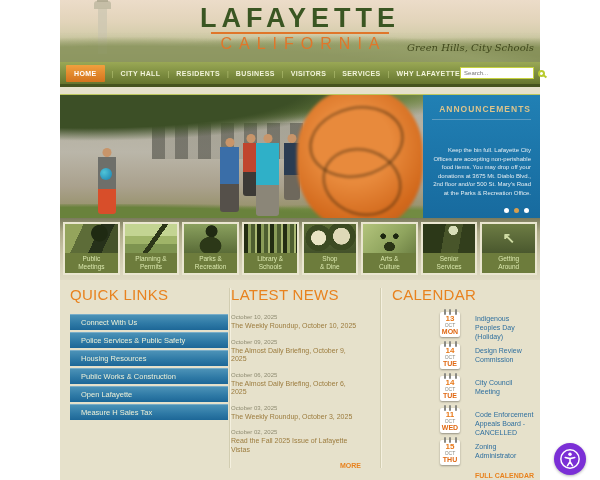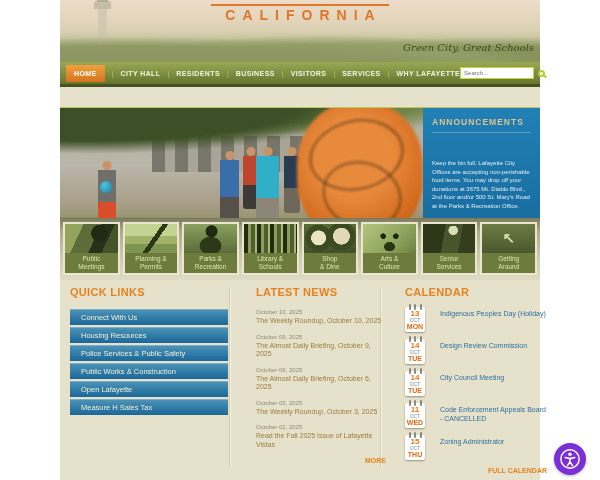--- a/index.html
+++ b/index.html
@@ -14,41 +14,41 @@
     background:radial-gradient(ellipse at 15% 130%, #87925a 0 45%, transparent 62%),
                radial-gradient(ellipse at 55% 150%, #8d9960 0 50%, transparent 66%),
                radial-gradient(ellipse at 90% 140%, #7e8a50 0 45%, transparent 62%),
                linear-gradient(180deg, transparent, #a3a878); opacity:.85; }
   .tower { position:absolute; left:38px; top:8px; width:9px; height:46px; background:rgba(205,199,178,.85); opacity:.9; }
   .tower::before { content:""; position:absolute; left:-4px; top:-7px; width:17px; height:8px; background:rgba(190,184,160,.9); border-radius:3px 3px 0 0; }
   .tower::after { content:""; position:absolute; left:-1px; top:-11px; width:11px; height:5px; background:rgba(170,165,140,.9); border-radius:50% 50% 0 0; }
   .title-block { position:absolute; left:50%; top:4px; transform:translateX(-50%); text-align:center; }
   .site-title { font-size:27px; font-weight:bold; letter-spacing:5px; color:#3a5622; line-height:28px; white-space:nowrap; }
   .title-rule { width:178px; height:2px; background:#e0762a; margin:0 auto 1px auto; }
-  .site-subtitle { font-size:14px; font-weight:bold; letter-spacing:7px; color:#e0762a; padding-left:7px; white-space:nowrap; }
+  .site-subtitle { font-size:16px; font-weight:normal; letter-spacing:7px; color:#e0762a; padding-left:7px; white-space:nowrap; }
   .tagline { position:absolute; right:6px; top:42px; font-family:"DejaVu Serif", serif; font-style:italic; font-size:10px; color:#41491d; }
 
   
   .navbar { position:absolute; left:0; top:62px; width:480px; height:25px;
     background:linear-gradient(180deg,#9aa855 0%,#7f8f42 50%,#66752e 100%);
     border-bottom:3px solid #46531e; display:flex; align-items:center; padding:0 6px; }
   .nav-home { background:linear-gradient(180deg,#f0a03e,#d4731d); color:#fff; font-size:7px; font-weight:bold;
     letter-spacing:.4px; padding:5px 8px; border-radius:1px; cursor:pointer; }
   .nav-link { color:#f2f4da; font-size:7px; font-weight:bold; letter-spacing:.4px; cursor:pointer; white-space:nowrap; }
   .nav-sep { color:#b4c176; font-size:7px; margin:0 7px; }
   .nav-sep::after { content:"|"; }
   .nav-spacer { flex:1; }
   .search-box { display:flex; align-items:center; }
   .search-input { width:74px; height:12px; font-size:6px; color:#777; padding:1px 3px;
     border:1px solid #c6d23e; background:#fff; outline:none; font-family:"Liberation Sans", sans-serif; }
   .mag { position:relative; width:7px; height:7px; border:2px solid #b9cb30; border-radius:50%; margin-left:4px; cursor:pointer; }
   .mag::after { content:""; position:absolute; width:5px; height:2px; background:#b9cb30; right:-4px; bottom:-2px; transform:rotate(40deg); }
 
   
-  .hero { position:absolute; left:0; top:107px; width:480px; height:128px; border-top:1px solid #bcc75e; display:flex; }
+  .hero { position:absolute; left:0; top:94px; width:480px; height:128px; border-top:1px solid #bcc75e; display:flex;text-align:right; }
   .photo { position:relative; width:363px; height:127px; overflow:hidden;
     background:linear-gradient(180deg,#93a468 0%,#b2ae9e 12%,#bab6a9 45%,#aaa18d 72%,#97926b 90%,#879454 100%); }
   .foliage { position:absolute; left:0; top:0; width:100%; height:55px;
     background:radial-gradient(ellipse at 8% -10%, #3c4f26 0 45%, transparent 60%),
                radial-gradient(ellipse at 38% -20%, #5a6e38 0 35%, transparent 50%),
                radial-gradient(ellipse at 72% -30%, #6f8446 0 30%, transparent 45%); }
   .windows { position:absolute; left:92px; top:28px; width:186px; height:36px; opacity:.65;
     background:repeating-linear-gradient(90deg,#55554c 0 13px,#a09d90 13px 23px); }
   .grass { position:absolute; left:0; bottom:0; width:100%; height:18px;
     background:radial-gradient(ellipse at 10% 120%, #69823c 0 60%, transparent 75%),
@@ -98,38 +98,38 @@
         linear-gradient(135deg,#b3c47c,#8fa45e 60%,#6d8044); }
   .t7 { background:radial-gradient(circle at 58% 22%, #d8dfb8 0 12%, transparent 13%),
         linear-gradient(100deg,#2c3818 0 40%,#48552a 40% 70%,#323e1c 70%); }
   .t8 { background:linear-gradient(180deg,#6d7c44,#4a582e); }
   .t8::after { content:"↖"; position:absolute; left:50%; top:50%; transform:translate(-50%,-55%);
     color:#cfdca4; font-size:15px; font-weight:bold; }
 
   
   .content { position:absolute; left:0; top:280px; width:480px; height:200px; background:#e6e1cb; }
   .vdiv { position:absolute; top:8px; bottom:12px; width:1px; background:#f4f0df; box-shadow:-1px 0 0 #d2cdb1; }
-  .col-header { font-size:11px; font-weight:bold; color:#e8821e; letter-spacing:.3px; }
+  .col-header { font-size:15px; font-weight:normal; color:#e8821e; letter-spacing:.3px; }
 
   .quicklinks { position:absolute; left:10px; top:6px; width:158px; }
   .ql-list { margin-top:11px; }
   .ql-btn { height:16px; margin-bottom:2px; padding-left:11px; display:flex; align-items:center;
     background:linear-gradient(180deg,#4c92b7 0%,#2f7aa6 55%,#1d6797 100%);
     border-top:1px solid #79adc8; color:#edf0d8; font-size:7.5px; cursor:pointer; }
 
-  .news { position:absolute; left:196px; top:6px; width:130px; }
+  .news { position:absolute; left:171px; top:6px; width:130px; }
   .news-list { margin-top:11px; }
   .news-item { margin-bottom:8px; }
   .news-date { font-size:6px; color:#8f8c72; }
   .news-link { font-size:7px; color:#9c7c3e; margin-top:2px; cursor:pointer; line-height:8.5px; }
   .more-link { text-align:right; font-size:7px; font-weight:bold; color:#e8821e; cursor:pointer; margin-top:4px; }
 
-  .calendar { position:absolute; left:345px; top:6px; width:142px; }
+  .calendar { position:absolute; left:332px; top:6px; width:142px; }
   .cal-list { margin-top:7px; }
-  .cal-item { display:flex; gap:15px; margin-bottom:6px; height:26px; align-items:flex-start; }
+  .cal-item { display:flex; gap:15px; margin-bottom:6px; height:26px; align-items:flex-start;margin-left:48px; }
   .cal-icon { position:relative; width:20px; height:25px; background:#fff; border-radius:2px;
     box-shadow:0 1px 2px rgba(0,0,0,.35); text-align:center; padding-top:1px; flex-shrink:0; margin-top:2px; }
   .rings { position:absolute; top:-3px; left:0; width:100%; display:flex; justify-content:space-evenly; }
   .ring { width:2px; height:6px; background:#8a8a84; border-radius:1px; }
   .cal-day { font-size:8px; line-height:8px; font-weight:bold; color:#e87818; margin-top:2px; }
   .cal-month { font-size:5px; line-height:5px; color:#8a8a80; }
   .cal-weekday { font-size:7px; line-height:8px; font-weight:bold; color:#e06812; }
   .cal-link { font-size:7px; line-height:9px; color:#2f6f9e; cursor:pointer; padding-top:4px; }
   .full-link { text-align:right; font-size:7px; font-weight:bold; color:#e8821e; cursor:pointer; margin-top:8px; }
 
@@ -141,24 +141,25 @@
 </head>
 <body>
 
 <div class="page">
   <div class="site">
 
     <div class="banner">
       <div class="tower"></div>
       <div class="banner-hills"></div>
       <div class="title-block">
+        <div class="site-title">LAFAYETTE</div>
         <div class="title-rule"></div>
         <div class="site-subtitle">CALIFORNIA</div>
       </div>
-      <div class="tagline">Green City, Great Schools</div>
+      <div class="tagline">Green Hills, City Schools</div>
     </div>
 
     <div class="navbar">
       <a class="nav-home">HOME</a>
       <span class="nav-sep"></span>
       <a class="nav-link">CITY HALL</a>
       <span class="nav-sep"></span>
       <a class="nav-link">RESIDENTS</a>
       <span class="nav-sep"></span>
       <a class="nav-link">BUSINESS</a>
@@ -263,22 +264,22 @@
     </div>
 
     <div class="content">
       <div class="vdiv" style="left:170px;"></div>
       <div class="vdiv" style="left:321px;"></div>
 
       <div class="quicklinks">
         <div class="col-header">QUICK LINKS</div>
         <div class="ql-list">
           <div class="ql-btn">Connect With Us</div>
+          <div class="ql-btn">Police Services &amp; Public Safety</div>
           <div class="ql-btn">Housing Resources</div>
-          <div class="ql-btn">Police Services &amp; Public Safety</div>
           <div class="ql-btn">Public Works &amp; Construction</div>
           <div class="ql-btn">Open Lafayette</div>
           <div class="ql-btn">Measure H Sales Tax</div>
         </div>
       </div>
 
       <div class="news">
         <div class="col-header">LATEST NEWS</div>
         <div class="news-list">
           <div class="news-item">

